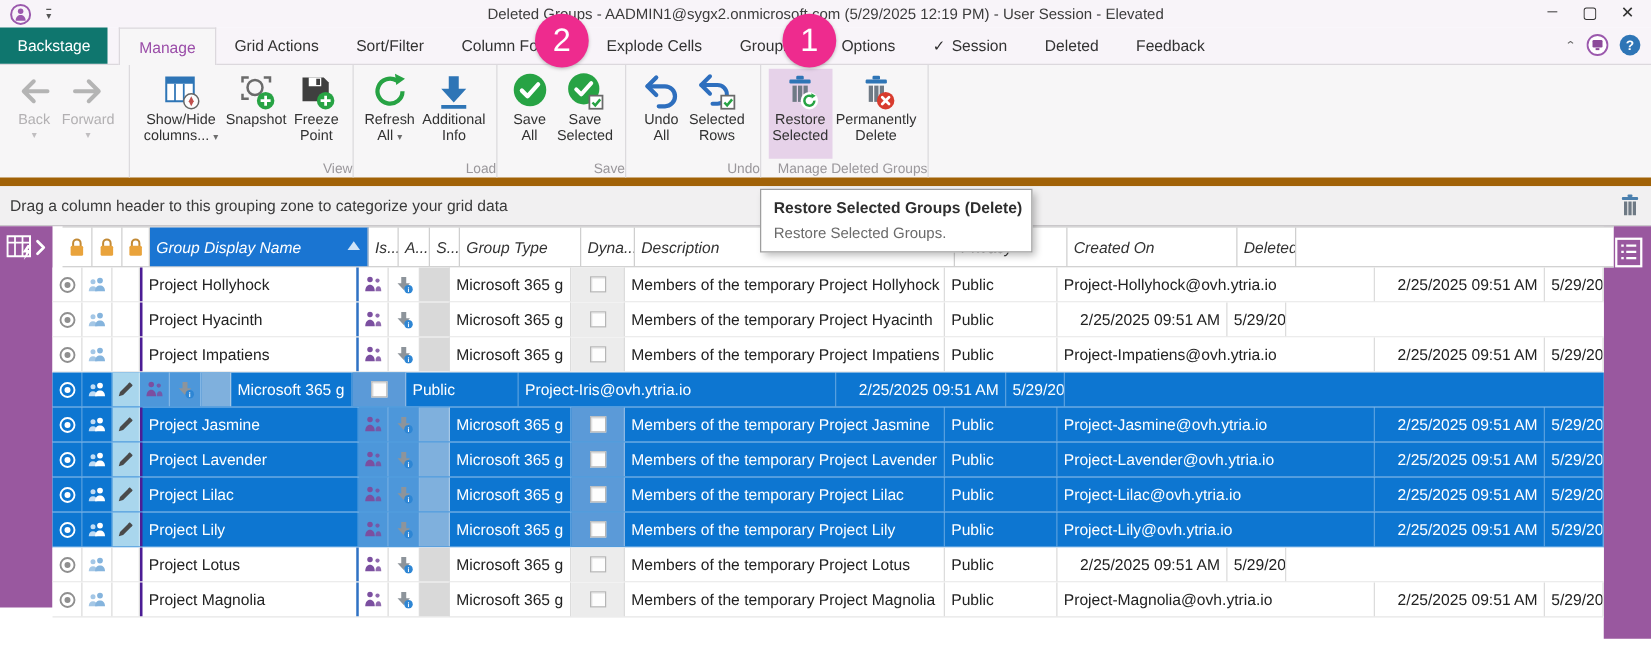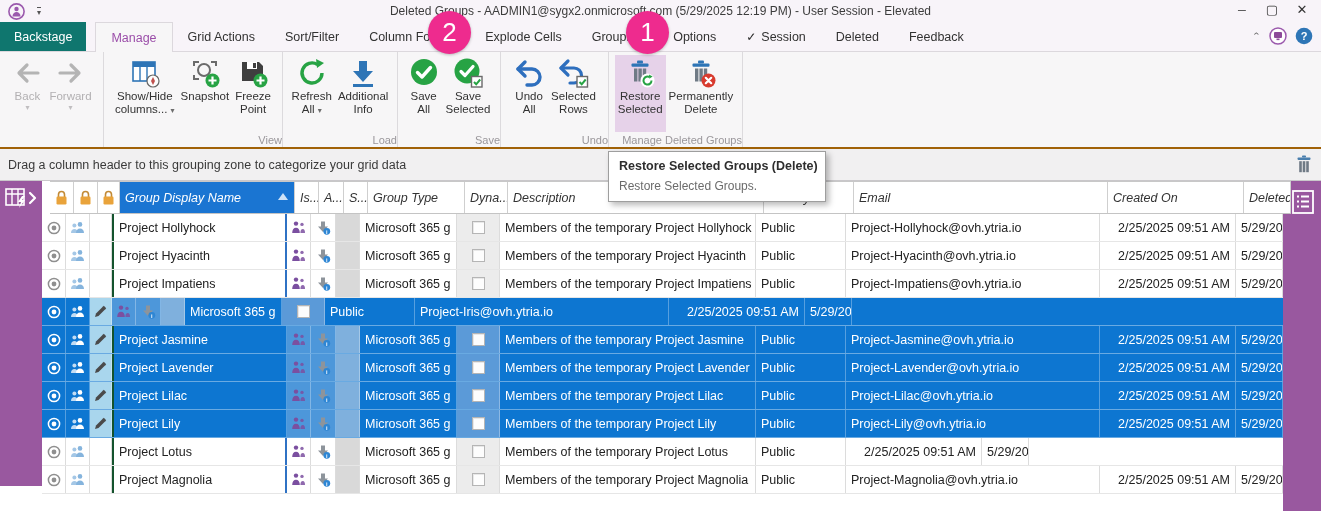--- a/index.html
+++ b/index.html
@@ -18,21 +18,21 @@
   .tabbar { position:absolute; top:22px; left:0; width:1321px; height:30px; background:#f8f4f9; border-bottom:1px solid #dcd8dd; display:flex; align-items:stretch; }
   .tab { padding:0 15px; display:flex; align-items:center; font-size:12.5px; color:#323232; white-space:nowrap; cursor:default; }
   .tab.backstage { background:#0f766e; color:#fff; padding:0 14px; }
   .tab.active { background:#f7f6f7; color:#9b4ea9; border:1px solid #dcd8dd; border-bottom:none; margin-bottom:-1px; z-index:2; margin-left:9px; }
   .tab .tab-check { display:none; margin-right:5px; font-size:12px; color:#2b2b2b; }
   .tab.has-check .tab-check { display:inline; }
   .tabbar-right { position:absolute; right:8px; top:5px; display:flex; align-items:center; gap:8px; }
   .collapse-chevron { color:#666; font-size:11px; transform:scaleY(.8); }
 
   
-  .ribbon { position:absolute; top:52px; left:0; width:1321px; height:97px; background:#f7f6f7; border-bottom:2px solid #a16207; display:flex; }
+  .ribbon { position:absolute; top:52px; left:0; width:1321px; height:97px; background:#f7f6f7; border-bottom:7px solid #a16207; display:flex; }
   .rgroup { position:relative; height:100%; border-right:1px solid #dcdadd; padding:3px 2px 15px 2px; display:flex; justify-content:center; }
   .rgroup-label { position:absolute; bottom:1px; left:0; right:0; text-align:right; font-size:11px; color:#9a979b; white-space:nowrap; }
   .rbtn { display:flex; flex-direction:column; align-items:center; padding:2px 3px 0 3px; }
   .rbtn .ricon { width:32px; height:32px; margin-bottom:1px; }
   .rbtn .lbl { font-size:11.5px; line-height:13px; text-align:center; color:#323232; white-space:nowrap; }
   .rbtn.disabled .lbl { color:#b2b0b2; }
   .rbtn .dd { font-size:8px; color:#6d6d6d; line-height:9px; }
   .rbtn.disabled .dd { color:#c0bec0; }
   .rbtn.highlight { background:#e6d2e9; }
 
@@ -54,21 +54,21 @@
   .hcell.blue { background:#1a75d2; color:#fff; position:relative; }
   .hcell.blue .sort { position:absolute; right:6px; top:11px; width:0; height:0; border-left:5px solid transparent; border-right:5px solid transparent; border-bottom:7px solid #cfe3f7; }
 
   .grid-rows { position:absolute; top:214px; left:42px; width:1241px; }
   .grow { display:flex; height:28px; border-bottom:1px solid #e6e6e6; background:#fff; }
   .cell { border-right:1px solid #dcdcdc; display:flex; align-items:center; padding-left:5px; white-space:nowrap; overflow:hidden; font-size:12.5px; color:#222; }
   .cell.icon-c { justify-content:center; padding-left:0; }
   .c-s { background:#d9d9d9; }
   .c-dyna { background:#ececec; justify-content:center; padding-left:0; }
   .checkbox { width:13px; height:13px; background:#fdfdfd; border:1px solid #b5b5b5; box-shadow:inset 1px 1px 0 #e8e8e8; }
-  .c-name { border-left:2px solid #14532d; border-right:2px solid #2f72c4; }
+  .c-name { border-left:2px solid #4c1d95; border-right:2px solid #2f72c4; }
   .c-created { justify-content:flex-end; padding-right:5px;text-align:right; }
   .c-edit svg { display:none; }
 
   
   .grow.selected { background:#0d76d1; border-bottom:1px solid rgba(255,255,255,.38); }
   .grow.selected .cell { color:#fff; border-right:1px solid rgba(255,255,255,.3); }
   .grow.selected .c-radio, .grow.selected .c-people { color:#fff; }
   .grow.selected .c-edit { background:#a9d6ed; }
   .grow.selected .c-edit svg { display:block; }
   .grow.selected .c-is, .grow.selected .c-a { background:#4d97da; }
@@ -365,21 +365,20 @@
     <span>Group Display Name</span>
       <span class="sort"></span>
   </div>
   <div class="hcell w-is">Is...</div>
   <div class="hcell w-a">A...</div>
   <div class="hcell w-s">S...</div>
   <div class="hcell w-type">Group Type</div>
   <div class="hcell w-dyna">Dyna...</div>
   <div class="hcell w-desc">Description</div>
   <div class="hcell w-priv">Privacy</div>
-  <div class="hcell w-email">Email</div>
   <div class="hcell w-created">Created On</div>
   <div class="hcell w-del">Deleted</div>
 </div>
 
 <div class="grid-rows">
   <div class="grow">
     <div class="cell icon-c w-lock1 c-radio">
       <svg width="14" height="14" viewBox="0 0 14 14">
         <circle cx="7" cy="7" r="5.6" fill="none" stroke="currentColor" stroke-width="1.5"></circle>
         <circle cx="7" cy="7" r="2.4" fill="currentColor"></circle>
@@ -458,21 +457,20 @@
         <text x="10.8" y="12.8" text-anchor="middle" font-size="5.5" font-weight="bold" fill="#fff" font-family="Liberation Sans, sans-serif">i</text>
       </svg>
     </div>
     <div class="cell icon-c w-s c-s"></div>
     <div class="cell w-type c-type">Microsoft 365 g</div>
     <div class="cell w-dyna c-dyna">
         <span class="checkbox"></span>
       </div>
     <div class="cell w-desc c-desc">Members of the temporary Project Hyacinth</div>
     <div class="cell w-priv c-priv">Public</div>
-    <div class="cell w-email c-email">Project-Hyacinth@ovh.ytria.io</div>
     <div class="cell w-created c-created">2/25/2025 09:51 AM</div>
     <div class="cell w-del c-del">5/29/2025</div>
   </div>
 
   <div class="grow">
     <div class="cell icon-c w-lock1 c-radio">
       <svg width="14" height="14" viewBox="0 0 14 14">
         <circle cx="7" cy="7" r="5.6" fill="none" stroke="currentColor" stroke-width="1.5"></circle>
         <circle cx="7" cy="7" r="2.4" fill="currentColor"></circle>
       </svg>

